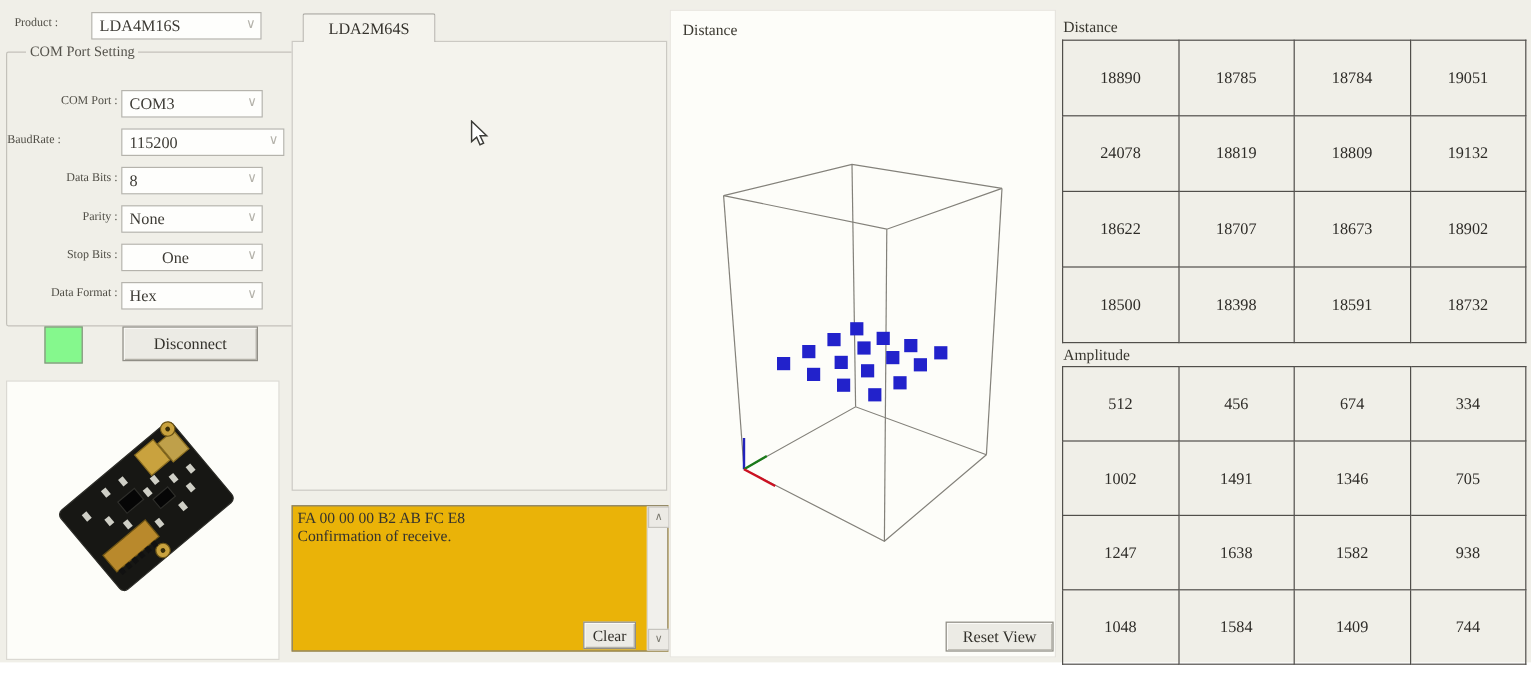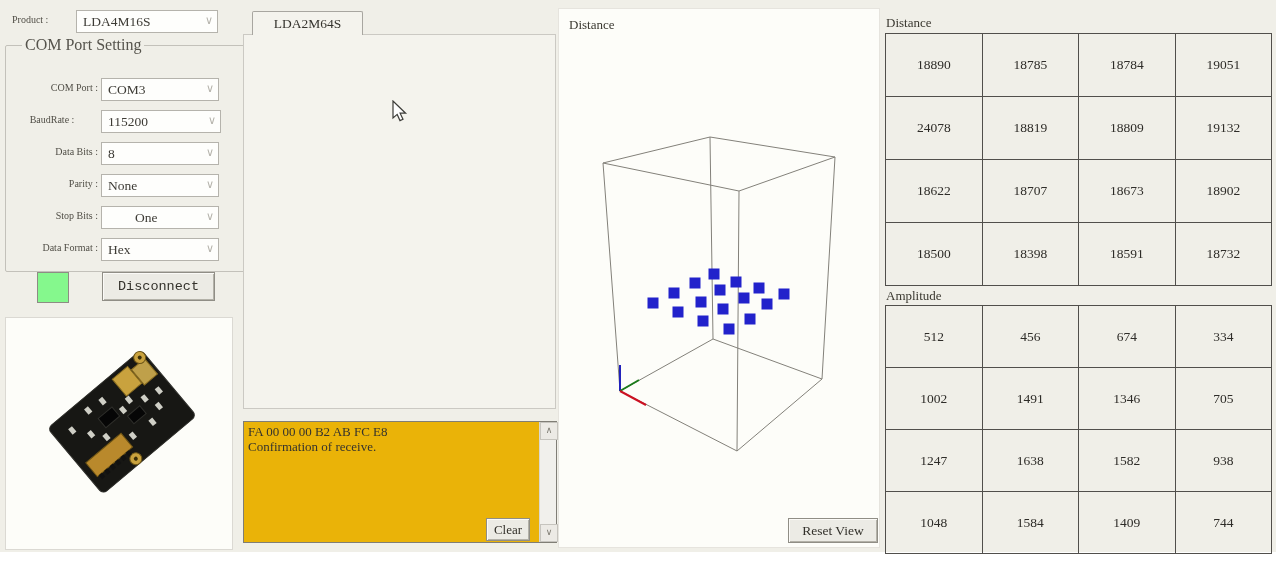--- a/index.html
+++ b/index.html
@@ -22,21 +22,21 @@
   
   .btn{text-align:center;font-size:13.5px;color:#33312b;cursor:default;}
   .btn-raised{background:#ecebe5;border:1px solid #908e86;
               box-shadow:inset 1px 1px 0 #fbfaf7, inset -1px -1px 0 #b3b1a8;}
   .btn-flat{background:#d0cdc6;border:1px solid #c1beb7;}
   .btn-dis{background:#c9c6c1;border:1px solid #bdbab5;color:#3f3d37;}
   .btn-stop{background:#dbeefb;border:1px solid #4e92c6;}
 
   fieldset.group{position:absolute;left:5px;top:36px;width:227px;height:218px;margin:0;
       border:1px solid #c3c1ba;border-radius:2px;background:transparent;}
-  fieldset.group legend{font-size:16px;color:#55534c;padding:0 3px;margin-left:4px;}
+  fieldset.group legend{font-size:12px;color:#55534c;padding:0 3px;margin-left:4px;}
 
   .tab{z-index:3;background:#f4f3ed;border:1px solid #a8a6a0;border-bottom:none;
        border-radius:2px 2px 0 0;text-align:center;font-size:13.5px;color:#34322c;padding-top:4px;}
   .panel{z-index:1;background:#f4f3ed;border:1px solid #cbc9c3;}
 
   .logbox{background:#eab308;border:1px solid #807e76;font-size:13px;color:#35332d;}
   .logtext{position:absolute;left:4px;top:2px;line-height:15px;white-space:pre;}
   .sbar{position:absolute;right:0;top:0;width:16px;height:100%;background:#f1f0ec;border-left:1px solid #d9d7d1;}
   .sbtn{position:absolute;left:0;width:16px;height:16px;background:#eceae5;border:1px solid #c6c4be;
         color:#7b796f;font-size:9px;line-height:14px;text-align:center;}
@@ -64,22 +64,22 @@
 
   <fieldset class="group">
     <legend>COM Port Setting</legend>
 
     <div class="abs lbl" style="left:0;top:28px;width:92px;text-align:right;">COM Port :</div>
     <div class="abs dd" style="left:95px;top:24px;width:118px;">
       <span>COM3</span>
       <span class="chev">∨</span>
     </div>
 
-    <div class="abs lbl" style="left:0;top:60px;width:92px;text-align:center;">BaudRate :</div>
-    <div class="abs dd" style="left:95px;top:56px;width:120px;">
+    <div class="abs lbl" style="left:0;top:60px;width:92px;text-align:left;">BaudRate :</div>
+    <div class="abs dd" style="left:95px;top:56px;width:136px;">
       <span>115200</span>
       <span class="chev">∨</span>
     </div>
 
     <div class="abs lbl" style="left:0;top:92px;width:92px;text-align:right;">Data Bits :</div>
     <div class="abs dd" style="left:95px;top:88px;width:118px;">
       <span>8</span>
       <span class="chev">∨</span>
     </div>
 
@@ -96,21 +96,21 @@
     </div>
 
     <div class="abs lbl" style="left:0;top:188px;width:92px;text-align:right;">Data Format :</div>
     <div class="abs dd" style="left:95px;top:184px;width:118px;">
       <span>Hex</span>
       <span class="chev">∨</span>
     </div>
   </fieldset>
 
   <div class="abs" style="left: 37px; top: 272px; width: 32px; height: 31px; border: 1px solid rgb(142, 140, 132); background: rgb(133, 248, 141);"></div>
-  <div class="abs btn btn-raised" style="left:102px;top:272px;width:113px;height:29px;line-height:27px;font-family:Liberation Mono, monospace;">Disconnect</div>
+  <div class="abs btn btn-raised" style="left:102px;top:272px;width:113px;height:29px;line-height:27px;">Disconnect</div>
 
   <div class="abs" style="left:5px;top:317px;width:228px;height:233px;background:#fdfdf9;border:1px solid #dbd9d3;">
     <svg width="226" height="231" viewBox="0 0 226 231">
       <g transform="rotate(-40 116 104)">
         <rect x="55" y="61" width="122" height="86" rx="5" fill="#171714" stroke="#2c2c28"></rect>
         <rect x="136" y="65" width="20" height="22" fill="#c9a23e" stroke="#8a6d20"></rect>
         <rect x="157" y="70" width="17" height="20" fill="#bfa04a" stroke="#8a6d20"></rect>
         <circle cx="171" cy="66" r="6" fill="#c9a23e" stroke="#6b5416"></circle>
         <circle cx="171" cy="66" r="2" fill="#3a2e08"></circle>
         <circle cx="103" cy="141" r="6" fill="#c9a23e" stroke="#6b5416"></circle>

